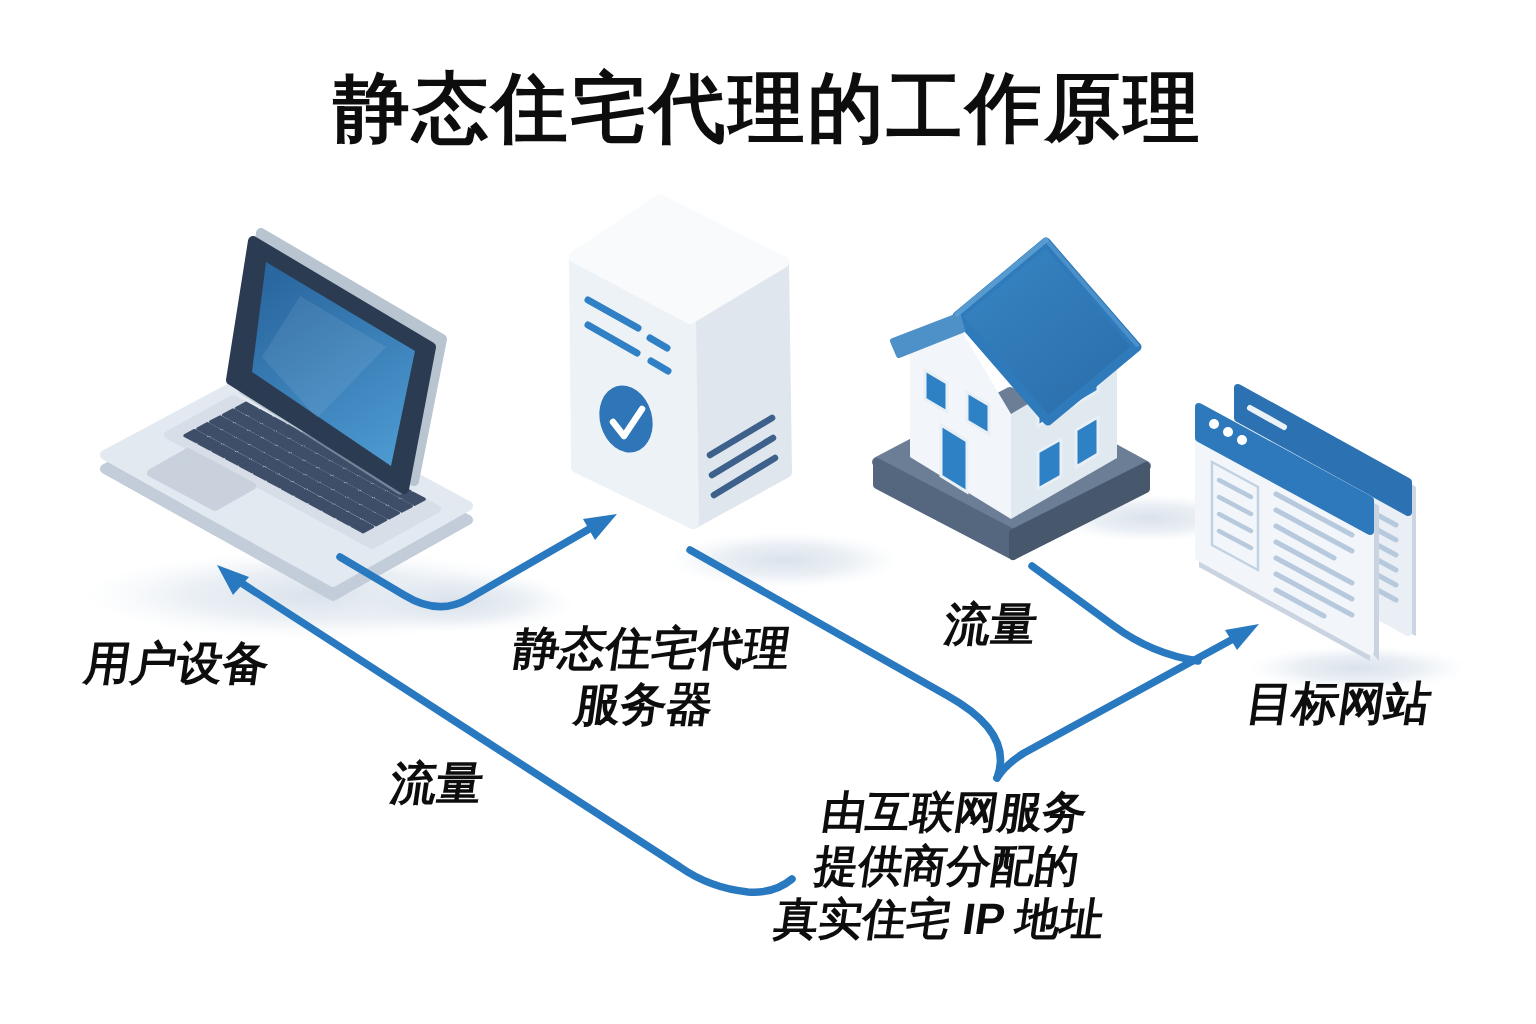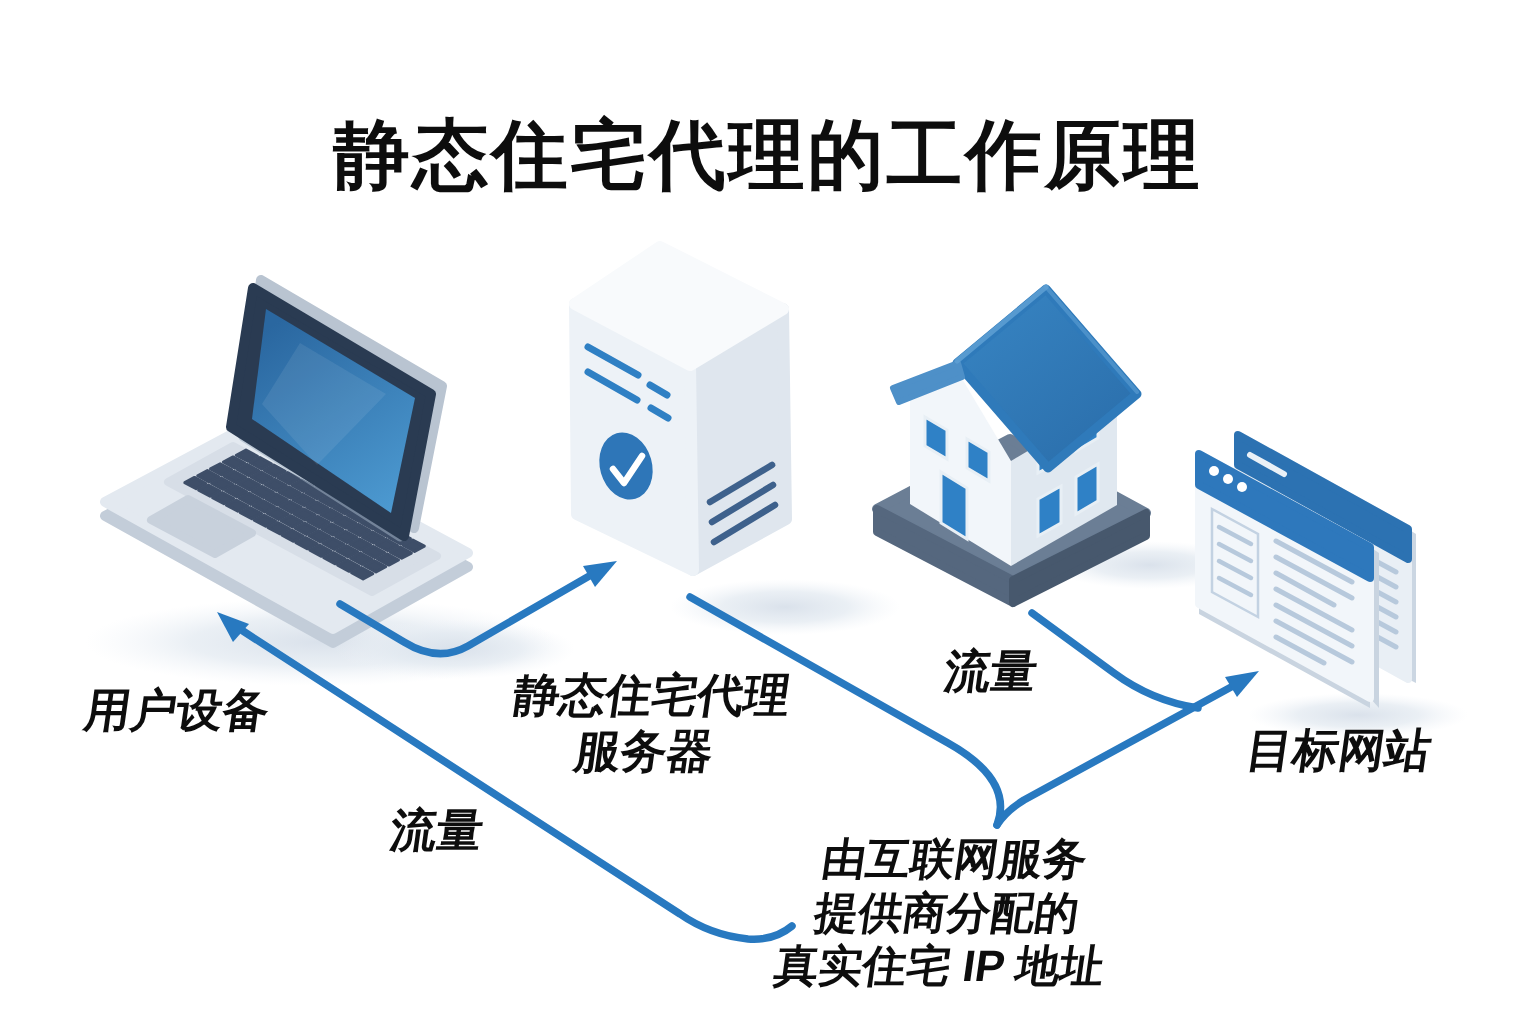--- a/index.html
+++ b/index.html
@@ -1,20 +1,20 @@
 <!DOCTYPE html>
 <html><head>
 <meta charset="utf-8">
 <style>
   html,body{margin:0;padding:0;}
   body{
     width:1536px;height:1024px;position:relative;background:#ffffff;overflow:hidden;
     font-family:"Liberation Sans","DejaVu Sans",sans-serif;color:#0d0d0d;
   }
-  #stage{position:absolute;inset:0;margin-top:47px;}
+  #stage{position:absolute;inset:0;}
   #scene{position:absolute;left:0;top:0;}
   .title{
     position:absolute;left:0;top:58px;width:100%;text-align:center;
     font-size:76px;font-weight:800;letter-spacing:3px;color:#0d0d0d;
   }
   .label{
     position:absolute;font-size:46px;font-weight:800;color:#0d0d0d;
     transform:translate(-50%,-50%) skewX(-8deg);white-space:nowrap;text-align:center;
     line-height:1.22;
   }

